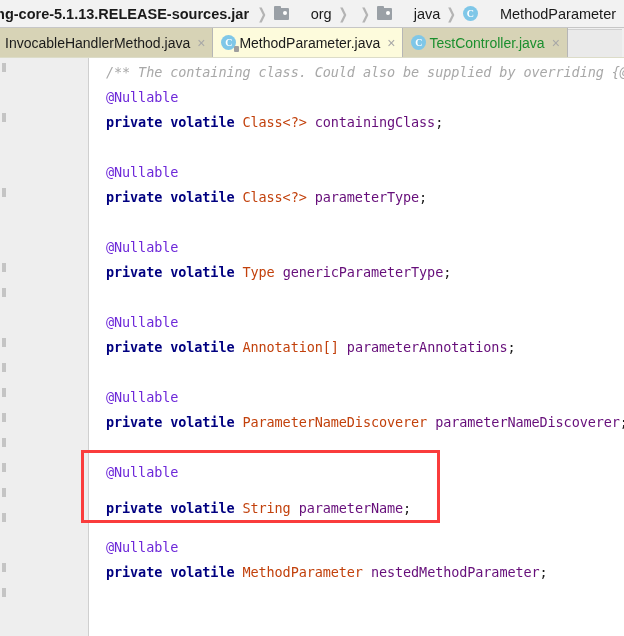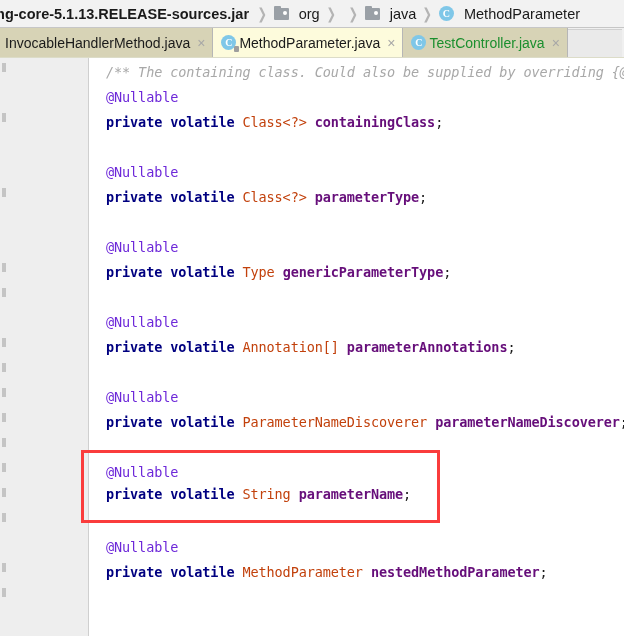--- a/index.html
+++ b/index.html
@@ -41,21 +41,21 @@
     margin-left: -8px;
     padding-right: 2px;
   }
   .crumb-sep {
     color: #b4b4b4;
     font-size: 15px;
     padding: 0 5px 0 5px;
     transform: scaleX(0.75);
     display: inline-block;
   }
-  .crumb-label { padding-left: 10px; }
+  .crumb-label { padding-left: 10px; margin-left: 12px; }
 
   
   .icon-folder {
     width: 15px; height: 12px;
     background: #9aa0a6;
     border-radius: 1px 1px 1px 1px;
     position: relative;
     flex: 0 0 auto;
     display: inline-block;
   }
@@ -188,21 +188,21 @@
   .line {
     position: absolute;
     left: 16px;
     white-space: pre;
     font-family: "DejaVu Sans Mono", monospace;
     font-size: 13.5px;
     letter-spacing: -0.1px;
   }
   .kw      { color: #000080; font-weight: bold; }
   .typ     { color: #c2410c; }
-  .fld     { color: #660e7a; font-weight: bold; margin-top: 42px; }
+  .fld     { color: #660e7a; font-weight: normal; margin-top: 42px; }
   .punc    { color: #1a1a1a; }
   .ann     { color: #6d28d9; }
   .cmt     { color: #a8a8a8; font-style: italic; }
 
   
   .highlight-box {
     position: absolute;
     border: 3px solid #fa3c3c;
     box-sizing: border-box;
     pointer-events: none;
@@ -285,18 +285,18 @@
       <div class="line" style="top: 56px;"><span class="kw">private volatile </span><span class="typ">Class&lt;?&gt; </span><span class="fld">containingClass</span><span class="punc">;</span></div>
       <div class="line" style="top: 106px;"><span class="ann">@Nullable</span></div>
       <div class="line" style="top: 131px;"><span class="kw">private volatile </span><span class="typ">Class&lt;?&gt; </span><span class="fld">parameterType</span><span class="punc">;</span></div>
       <div class="line" style="top: 181px;"><span class="ann">@Nullable</span></div>
       <div class="line" style="top: 206px;"><span class="kw">private volatile </span><span class="typ">Type </span><span class="fld">genericParameterType</span><span class="punc">;</span></div>
       <div class="line" style="top: 256px;"><span class="ann">@Nullable</span></div>
       <div class="line" style="top: 281px;"><span class="kw">private volatile </span><span class="typ">Annotation[] </span><span class="fld">parameterAnnotations</span><span class="punc">;</span></div>
       <div class="line" style="top: 331px;"><span class="ann">@Nullable</span></div>
       <div class="line" style="top: 356px;"><span class="kw">private volatile </span><span class="typ">ParameterNameDiscoverer </span><span class="fld">parameterNameDiscoverer</span><span class="punc">;</span></div>
       <div class="line" style="top: 406px;"><span class="ann">@Nullable</span></div>
-      <div class="line" style="top: 428px;"><span class="kw">private volatile </span><span class="typ">String </span><span class="fld">parameterName</span><span class="punc">;</span></div>
+      <div class="line" style="top: 442px;"><span class="kw">private volatile </span><span class="typ">String </span><span class="fld">parameterName</span><span class="punc">;</span></div>
       <div class="line" style="top: 481px;"><span class="ann">@Nullable</span></div>
       <div class="line" style="top: 506px;"><span class="kw">private volatile </span><span class="typ">MethodParameter </span><span class="fld">nestedMethodParameter</span><span class="punc">;</span></div>
     </div>
   <div class="highlight-box" style="left: 81px; top: 392px; width: 359px; height: 73px; border-color: rgb(250, 60, 60);"></div>
 </div>
 
 </body></html>

